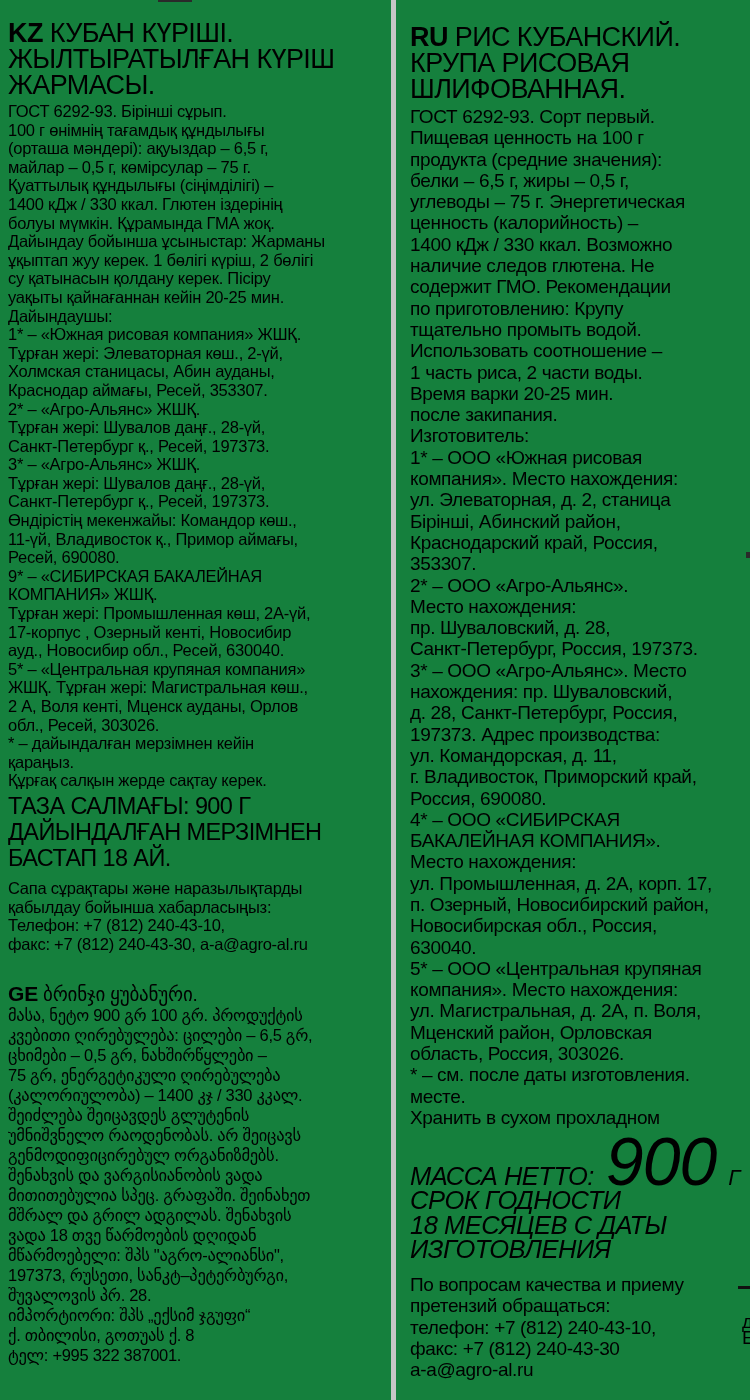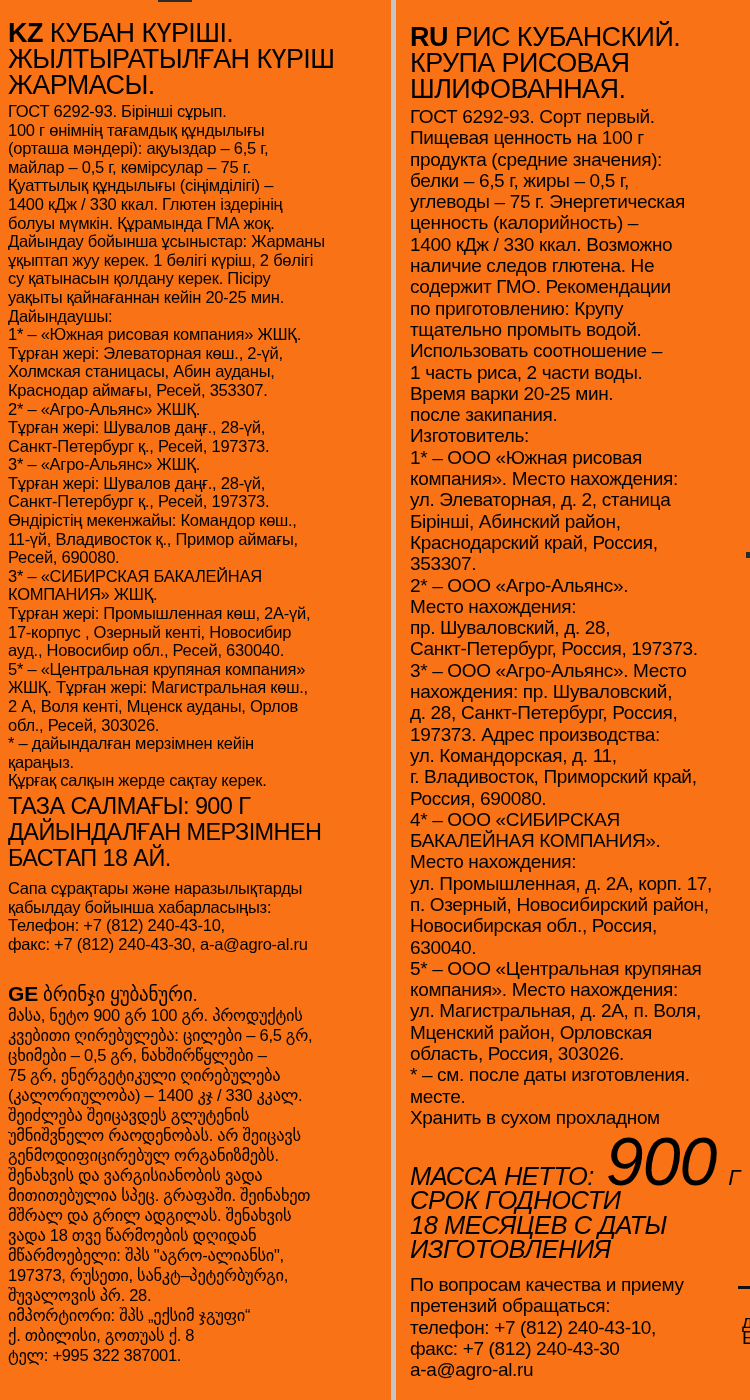--- a/index.html
+++ b/index.html
@@ -1,19 +1,19 @@
 <!DOCTYPE html>
 <html><head>
 <meta charset="utf-8">
 <style>
   html,body{margin:0;padding:0;background:#fff;}
   #page{
     position:relative;
     width:750px;height:1400px;
-    background:#f97316;
+    background:#15803d;
     overflow:hidden;
     font-family:"Liberation Sans","DejaVu Sans",sans-serif;
     color:#000;
   }
   .divider{
     position:absolute;top:0;bottom:0;left:391px;width:5px;
     background:#c6c6c6;
   }
   .col-left{
     position:absolute;top:0;left:0;width:383px;
@@ -99,21 +99,21 @@
         <div class="line">Краснодар аймағы, Ресей, 353307.</div>
         <div class="line">2* – «Агро-Альянс» ЖШҚ.</div>
         <div class="line">Тұрған жері: Шувалов даңғ., 28-үй,</div>
         <div class="line">Санкт-Петербург қ., Ресей, 197373.</div>
         <div class="line">3* – «Агро-Альянс» ЖШҚ.</div>
         <div class="line">Тұрған жері: Шувалов даңғ., 28-үй,</div>
         <div class="line">Санкт-Петербург қ., Ресей, 197373.</div>
         <div class="line">Өндірістің мекенжайы: Командор көш.,</div>
         <div class="line">11-үй, Владивосток қ., Примор аймағы,</div>
         <div class="line">Ресей, 690080.</div>
-        <div class="line">3* – «СИБИРСКАЯ БАКАЛЕЙНАЯ</div>
+        <div class="line">9* – «СИБИРСКАЯ БАКАЛЕЙНАЯ</div>
         <div class="line">КОМПАНИЯ» ЖШҚ.</div>
         <div class="line">Тұрған жері: Промышленная көш, 2А-үй,</div>
         <div class="line">17-корпус , Озерный кенті, Новосибир</div>
         <div class="line">ауд., Новосибир обл., Ресей, 630040.</div>
         <div class="line">5* – «Центральная крупяная компания»</div>
         <div class="line">ЖШҚ. Тұрған жері: Магистральная көш.,</div>
         <div class="line">2 А, Воля кенті, Мценск ауданы, Орлов</div>
         <div class="line">обл., Ресей, 303026.</div>
         <div class="line">* – дайындалған мерзімнен кейін</div>
         <div class="line">қараңыз.</div>

